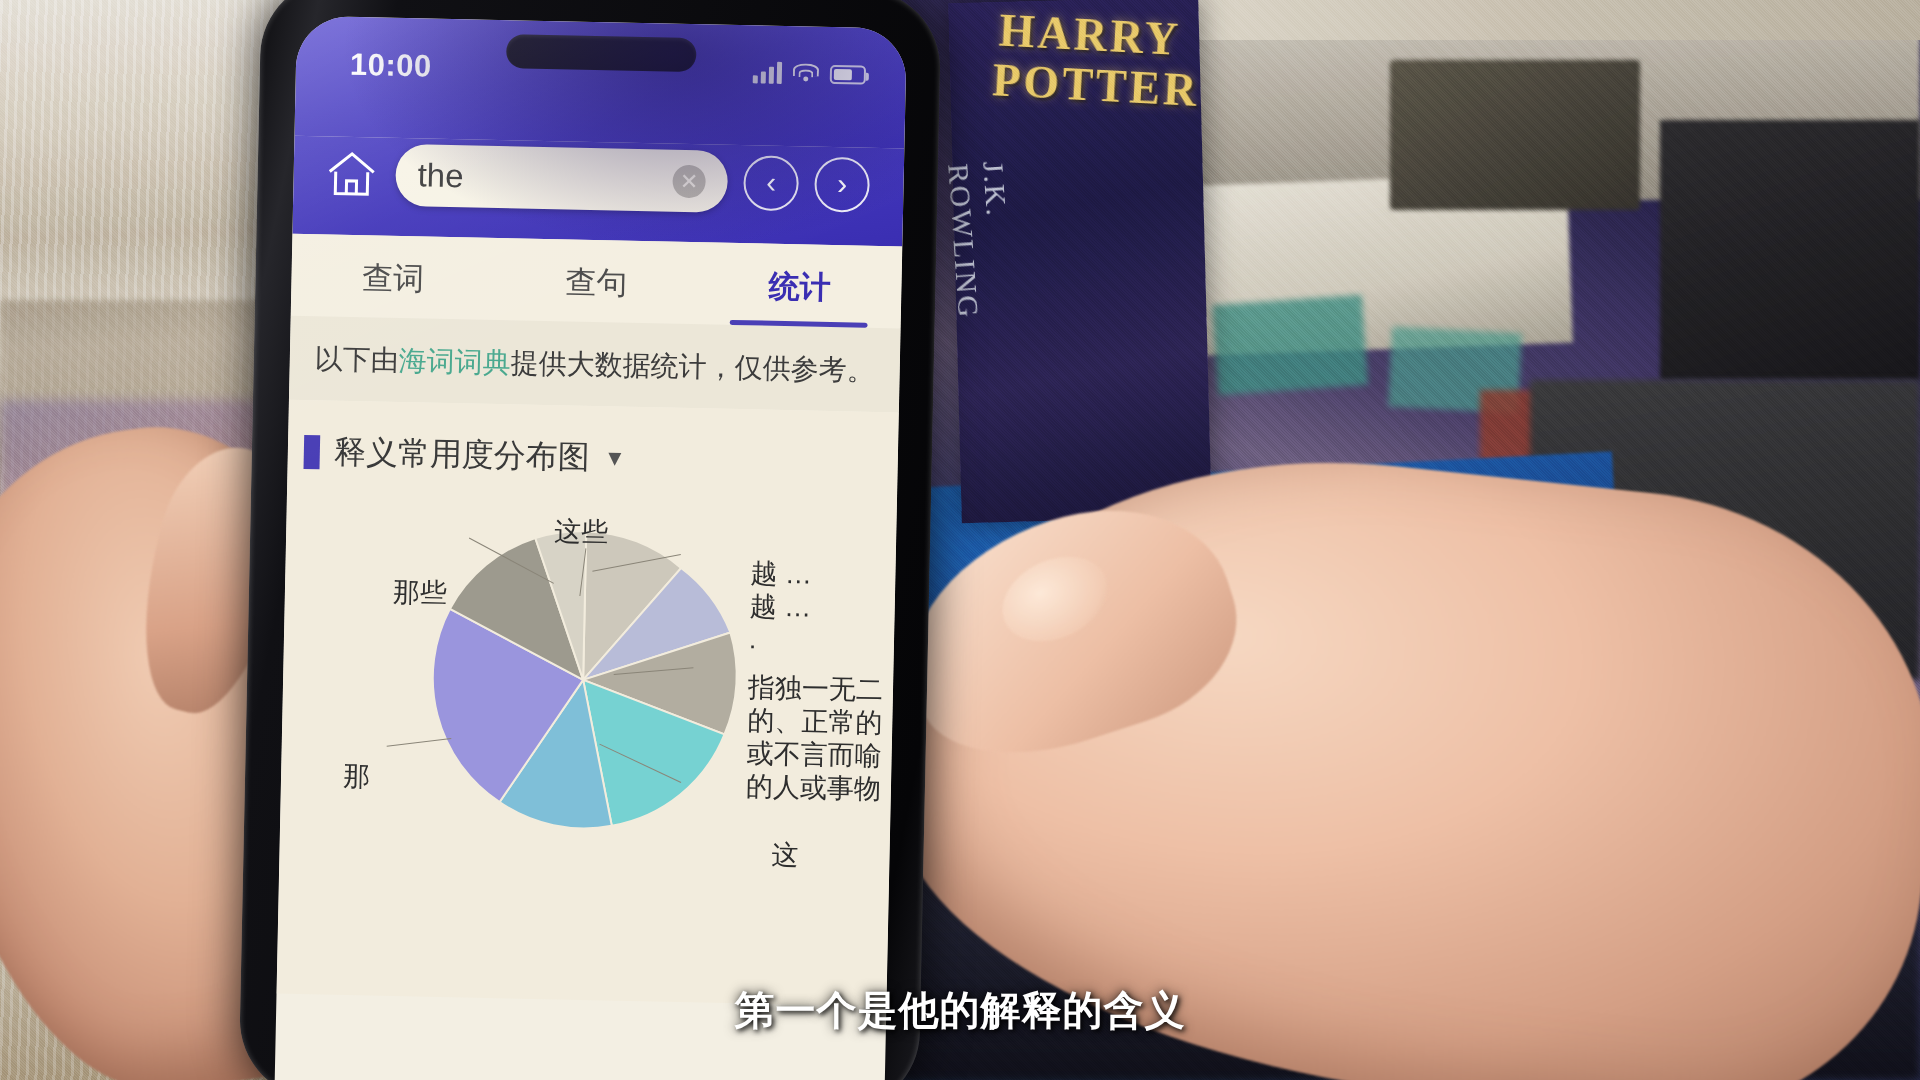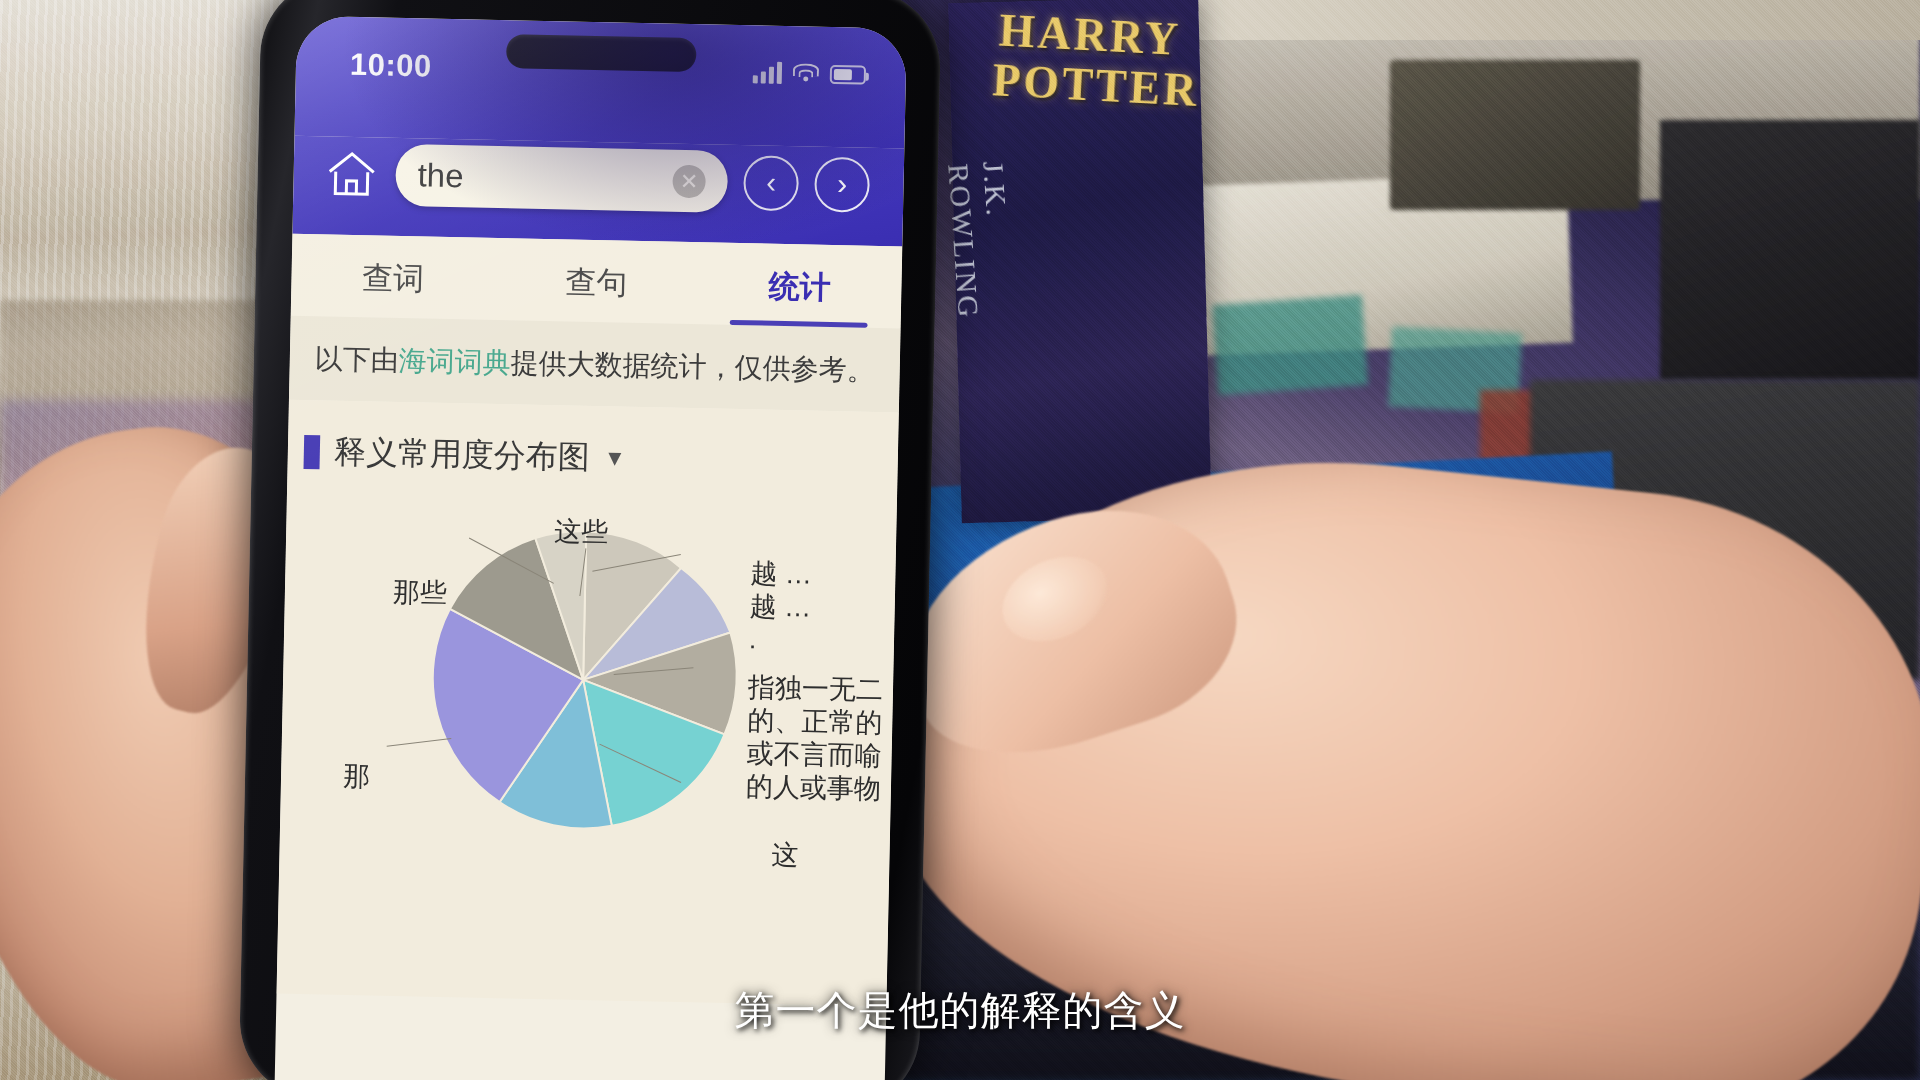--- a/index.html
+++ b/index.html
@@ -256,21 +256,21 @@
   .pieSvg { position:absolute; left:135px; top:35px; width:330px; height:330px; }
   .plabel {
     position:absolute; font-size:27px; color:#2e2e2e; line-height:1.22;
     white-space:pre-line;
   }
   .leader { position:absolute; background:#8a8578; height:1px; transform-origin:left center; }
 
   
   .caption {
     position:absolute; left:0; right:0; bottom:42px; z-index:70;
-    text-align:center; color:#fff; font-size:40px; font-weight:normal;
+    text-align:center; color:#fff; font-size:40px; font-weight:bold;
     text-shadow:2px 2px 5px rgba(0,0,0,.9), 0 0 12px rgba(0,0,0,.8);
     letter-spacing:1px;
   }
 </style>
 </head>
 <body>
 
 <div id="bg">
   <div class="bgR"></div>
   <div class="shelf"></div>

